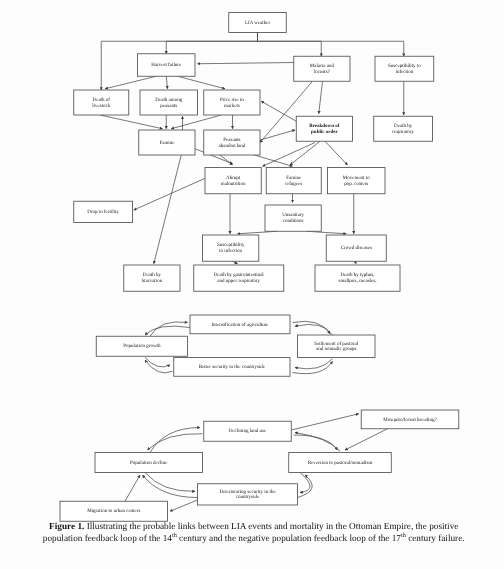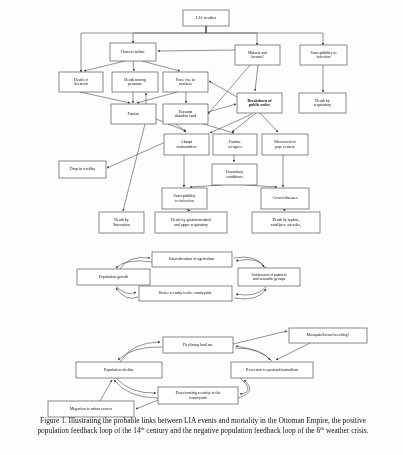--- a/index.html
+++ b/index.html
@@ -49,21 +49,21 @@
     position: absolute;
     left: 28px;
     top: 416px;
     width: 350px;
     font-size: 7.4px;
     line-height: 1.38;
     text-align: center;
     color: #111111;
     font-family: "Liberation Serif", "DejaVu Serif", serif;
   }
-  .caption b { font-weight: normal; }
+  .caption b { font-weight: bold; }
   .caption sup { font-size: 5px; vertical-align: super; }
 </style>
 </head>
 <body>
 
 <div id="page">
 
   <svg class="diagram" viewBox="0 0 403 455">
     <defs>
       <marker id="arrow" viewBox="0 0 10 10" refX="9" refY="5" markerWidth="4.2" markerHeight="4.2" orient="auto-start-reverse">
@@ -299,16 +299,16 @@
           </g>
           <g>
             <rect class="nodebox" x="48" y="401" width="86" height="16"></rect>
             <text class="nodetext" x="91" y="409">Migration to urban centers</text>
           </g>
         </g>
       </g>
   </svg>
 
   <div class="caption">
-    <b>Figure 1.</b><span> Illustrating the probable links between LIA events and mortality in the Ottoman Empire, the positive population feedback loop of the 14</span><sup>th</sup><span> century and the negative population feedback loop of the 6</span><sup>th</sup><span> weather crisis.</span>
+    <b>Figure 1.</b><span> Illustrating the probable links between LIA events and mortality in the Ottoman Empire, the positive population feedback loop of the 14</span><sup>th</sup><span> century and the negative population feedback loop of the 17</span><sup>th</sup><span> century failure.</span>
   </div>
 
 </div>
 
 </body></html>

